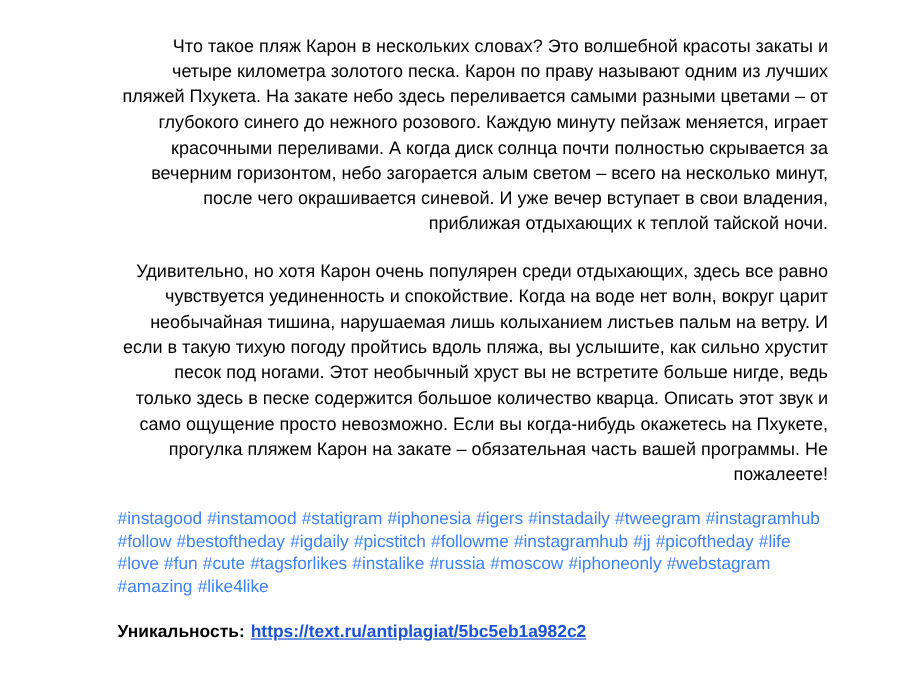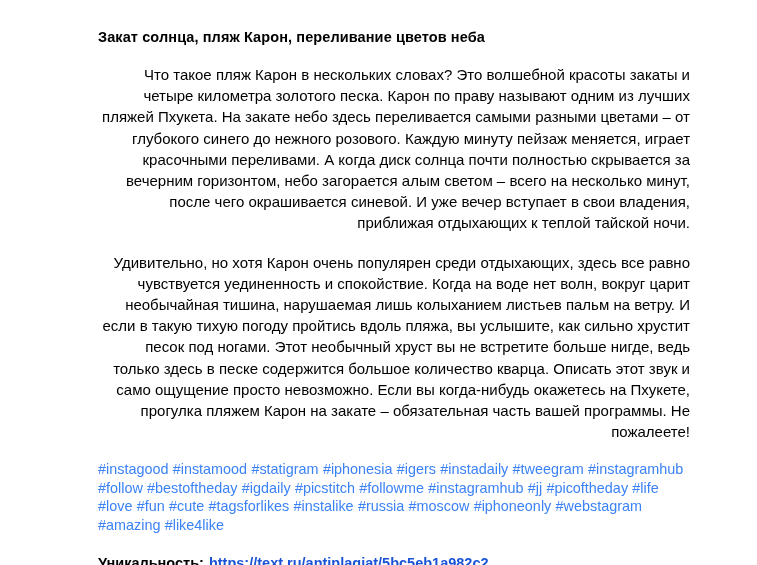--- a/index.html
+++ b/index.html
@@ -75,21 +75,20 @@
     text-underline-offset: 1px;
     margin-left: 5px;
     cursor: pointer;
   }
 </style>
 </head>
 <body>
 
 <div class="page">
 
-  <h1 class="doc-title">Закат солнца, пляж Карон, переливание цветов неба</h1>
 
   <p class="para">Что такое пляж Карон в нескольких словах? Это волшебной красоты закаты и четыре километра золотого песка. Карон по праву называют одним из лучших пляжей Пхукета. На закате небо здесь переливается самыми разными цветами – от глубокого синего до нежного розового. Каждую минуту пейзаж меняется, играет красочными переливами. А когда диск солнца почти полностью скрывается за вечерним горизонтом, небо загорается алым светом – всего на несколько минут, после чего окрашивается синевой. И уже вечер вступает в свои владения, приближая отдыхающих к теплой тайской ночи.</p>
 
   <p class="para">Удивительно, но хотя Карон очень популярен среди отдыхающих, здесь все равно чувствуется уединенность и спокойствие. Когда на воде нет волн, вокруг царит необычайная тишина, нарушаемая лишь колыханием листьев пальм на ветру. И если в такую тихую погоду пройтись вдоль пляжа, вы услышите, как сильно хрустит песок под ногами. Этот необычный хруст вы не встретите больше нигде, ведь только здесь в песке содержится большое количество кварца. Описать этот звук и само ощущение просто невозможно. Если вы когда-нибудь окажетесь на Пхукете, прогулка пляжем Карон на закате – обязательная часть вашей программы. Не пожалеете!</p>
 
   <p class="tags">#instagood #instamood #statigram #iphonesia #igers #instadaily #tweegram #instagramhub #follow #bestoftheday #igdaily #picstitch #followme #instagramhub #jj #picoftheday #life #love #fun #cute #tagsforlikes #instalike #russia #moscow #iphoneonly #webstagram #amazing #like4like</p>
 
   <p class="unique-line">
     <span class="unique-label">Уникальность:</span><a class="unique-link" href="#" style="color: rgb(26, 83, 214);">https://text.ru/antiplagiat/5bc5eb1a982c2</a>
   </p>

